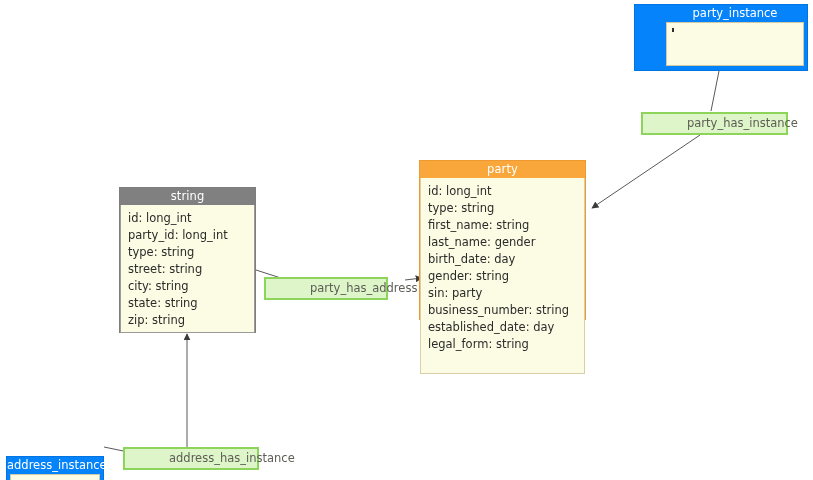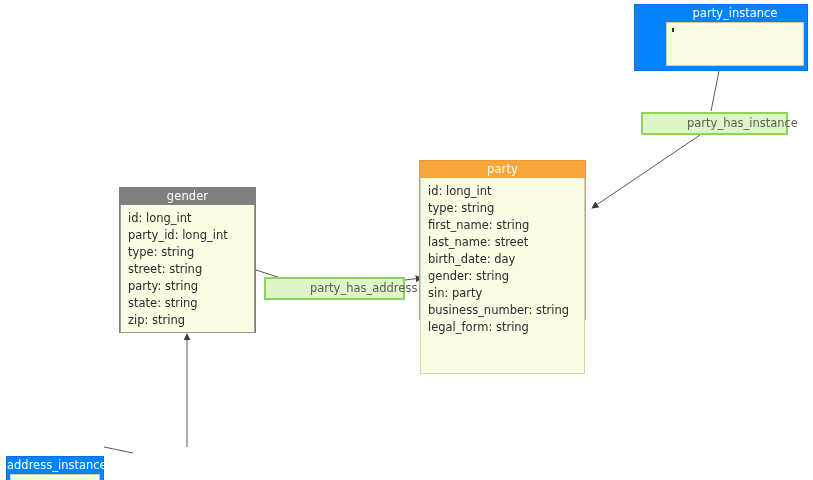--- a/index.html
+++ b/index.html
@@ -156,47 +156,51 @@
   <div class="rel" style="left:641px; top:112px; width:147px; height:23px; line-height:19px;">
     <span>party_has_instance</span>
   </div>
 
   <div class="entity orange" style="left:419px; top:160px; width:167px; height:160px;">
     <div class="ent-header">party</div>
     <div class="ent-body" style="height:196px;">
       <div class="attr">id: long_int</div>
       <div class="attr">type: string</div>
       <div class="attr">first_name: string</div>
-      <div class="attr">last_name: street</div>
+      <div class="attr">last_name: gender</div>
       <div class="attr">birth_date: day</div>
       <div class="attr">gender: string</div>
       <div class="attr">sin: party</div>
       <div class="attr">business_number: string</div>
+      <div class="attr">established_date: day</div>
       <div class="attr">legal_form: string</div>
     </div>
   </div>
 
   <div class="entity grey" style="left:119px; top:187px; width:137px; height:146px;">
-    <div class="ent-header">gender</div>
+    <div class="ent-header">string</div>
     <div class="ent-body" style="height:128px;">
       <div class="attr">id: long_int</div>
       <div class="attr">party_id: long_int</div>
       <div class="attr">type: string</div>
       <div class="attr">street: string</div>
-      <div class="attr">party: string</div>
+      <div class="attr">city: string</div>
       <div class="attr">state: string</div>
       <div class="attr">zip: string</div>
     </div>
   </div>
 
-  <div class="rel" style="left:264px; top:277px; width:141px; height:23px; line-height:19px;">
+  <div class="rel" style="left:264px; top:277px; width:124px; height:23px; line-height:19px;">
     <span>party_has_address</span>
   </div>
 
   <div class="instance" style="left:6px; top:408px; width:98px; height:62px;margin-top:48px;">
     <div class="inst-header">address_instance</div>
     <div class="inst-body" style="height:39px;">
       <span class="inst-dot"></span>
     </div>
   </div>
 
+  <div class="rel" style="left:123px; top:447px; width:136px; height:23px; line-height:19px;">
+    <span>address_has_instance</span>
+  </div>
 
 </div>
 
 </body></html>

